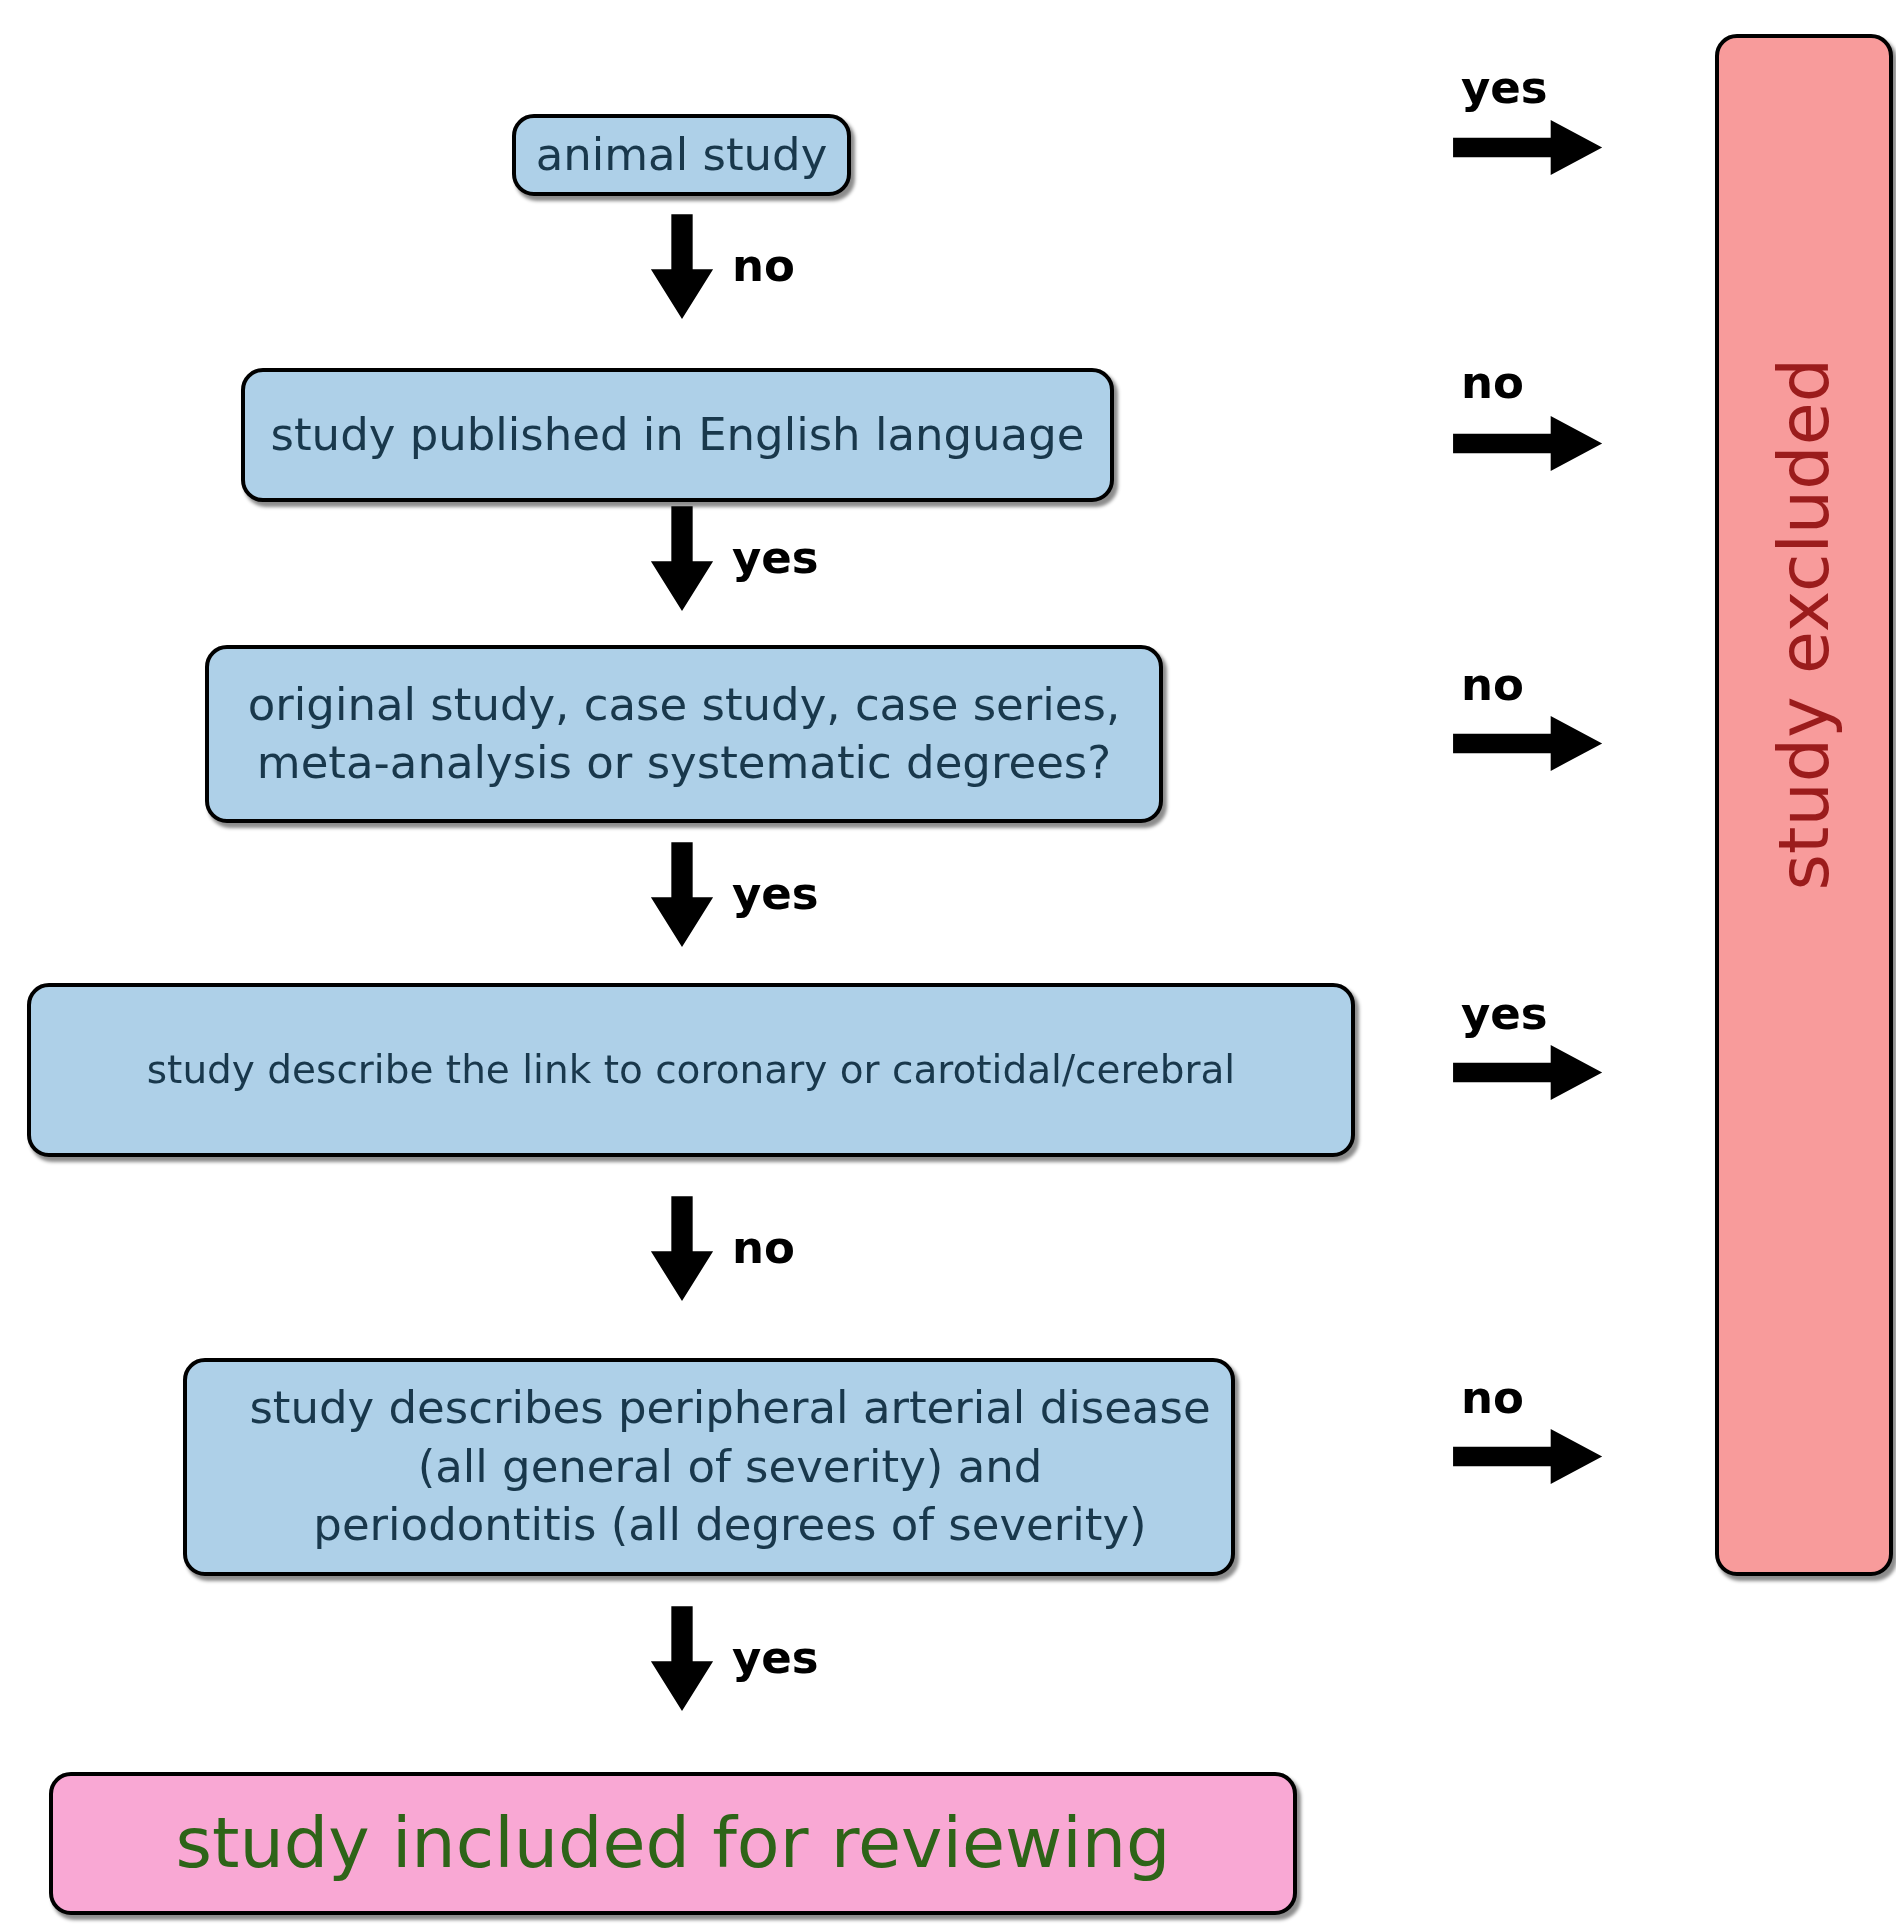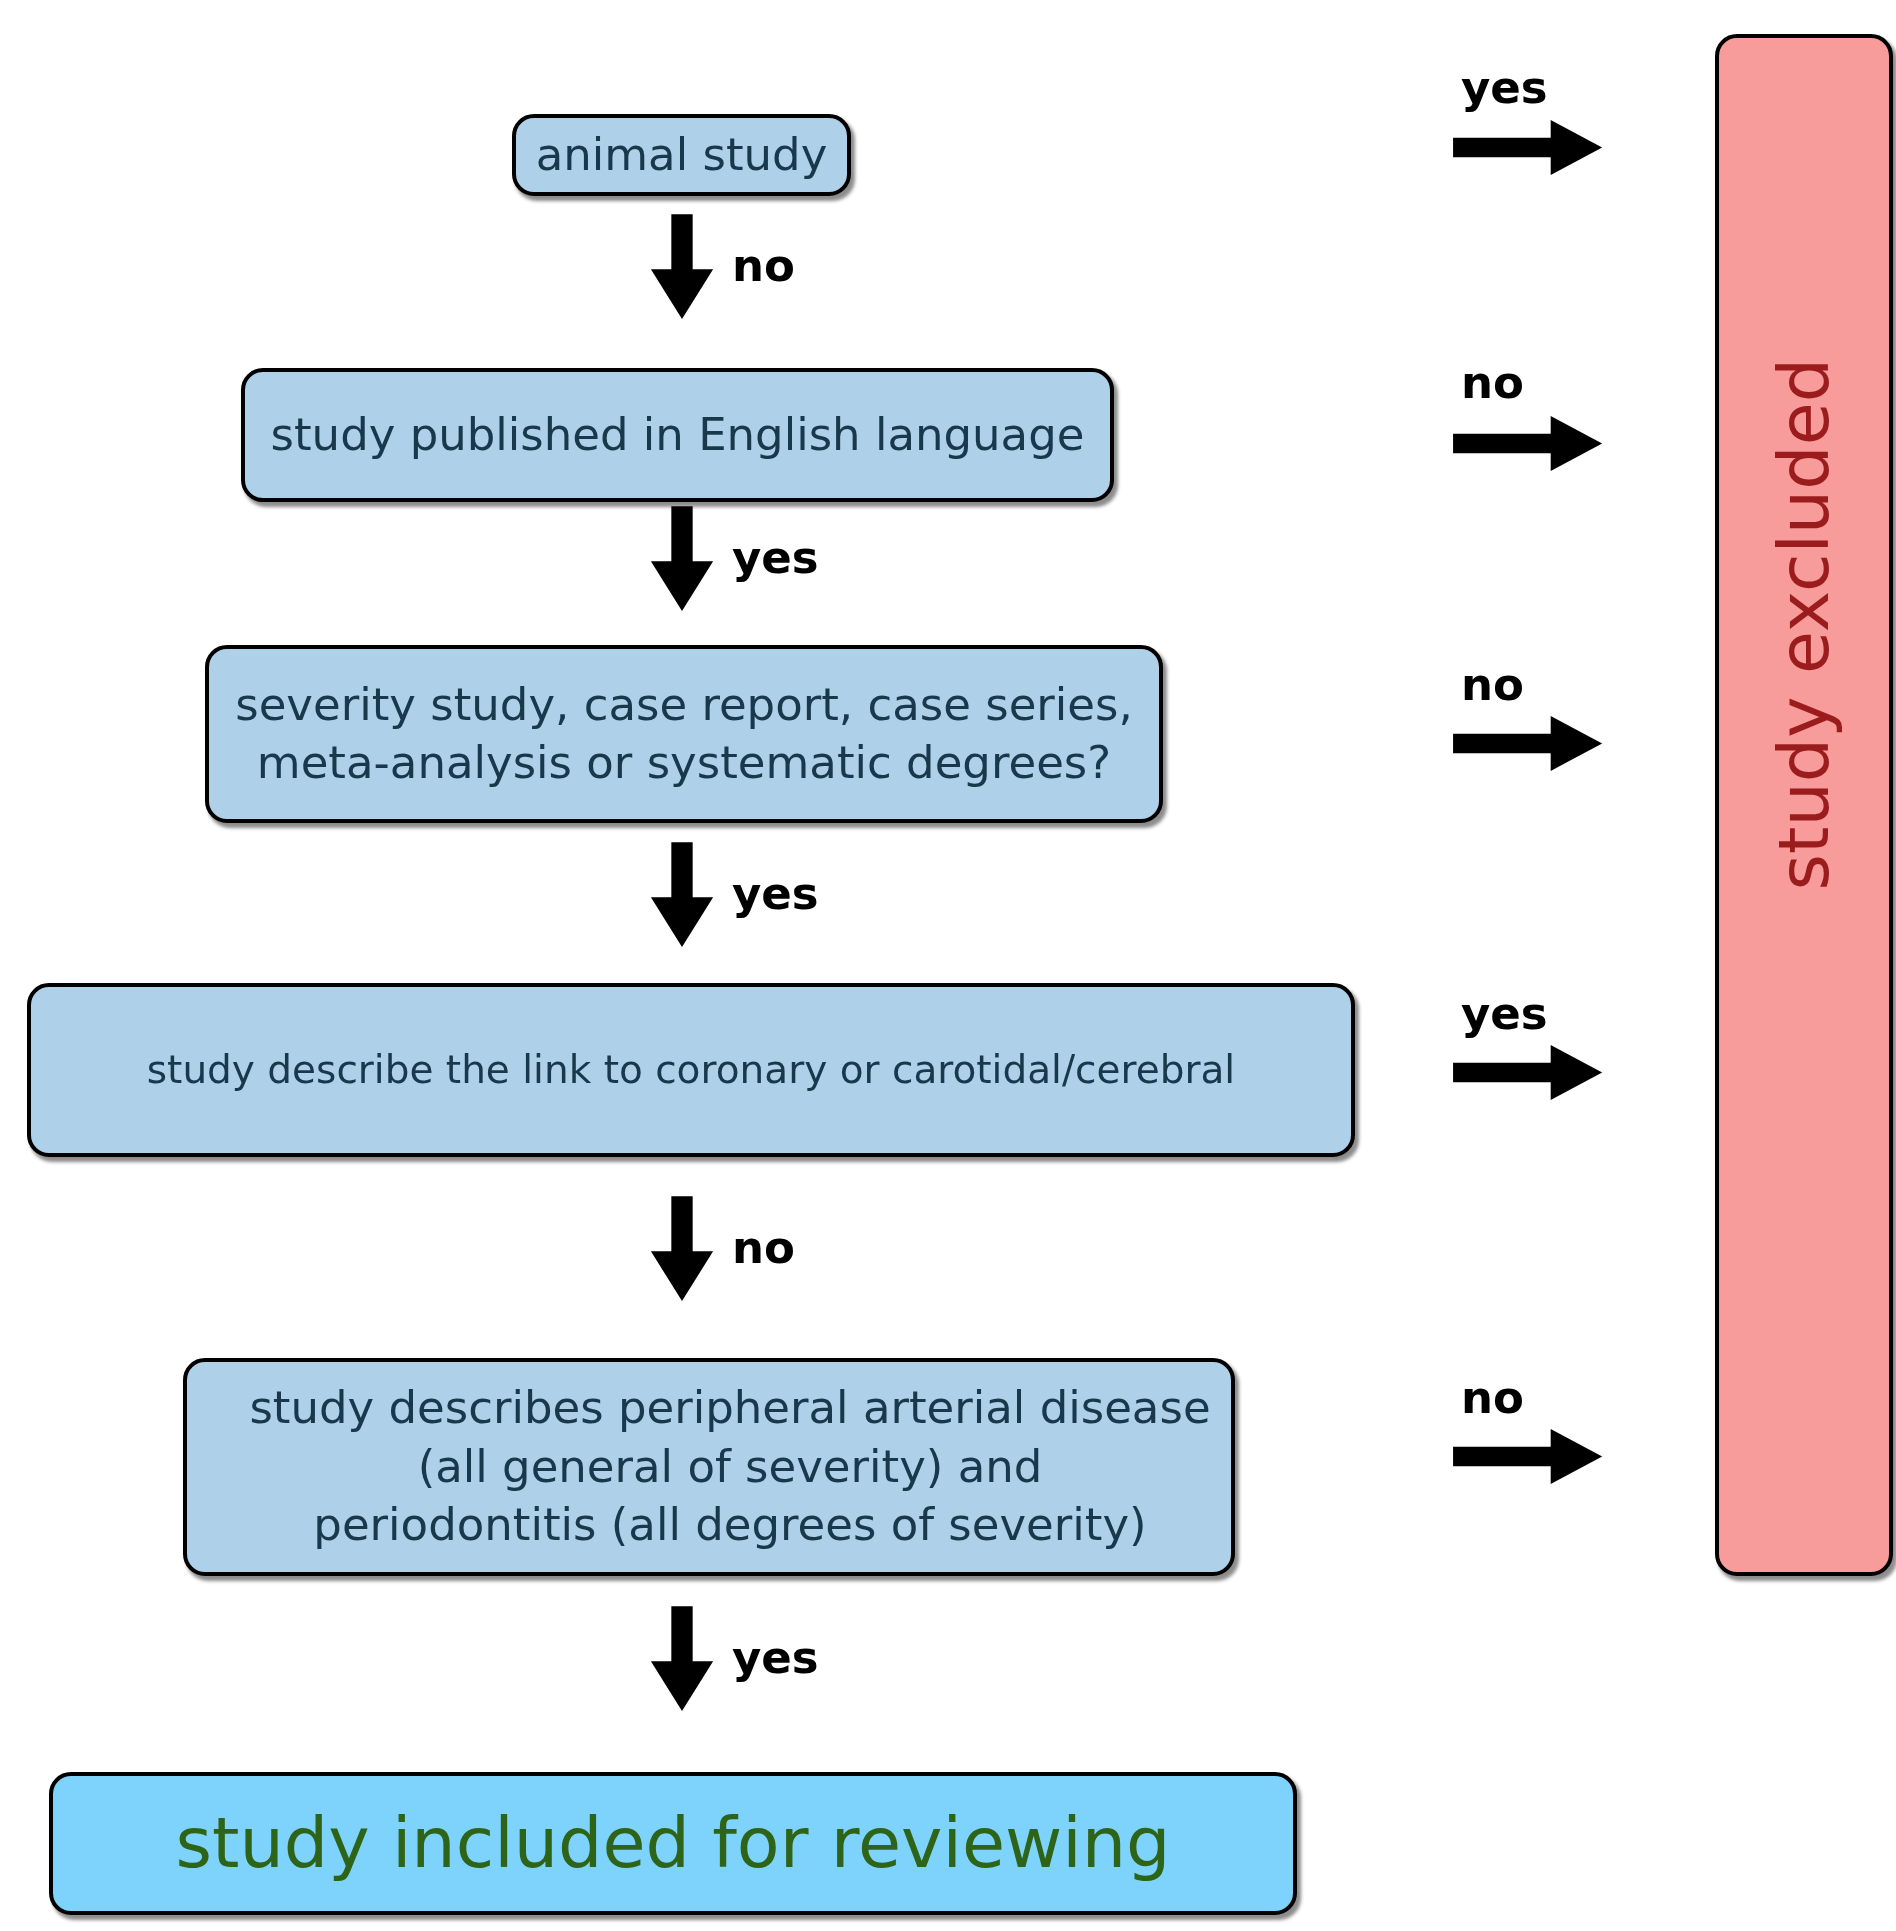--- a/index.html
+++ b/index.html
@@ -30,21 +30,21 @@
     box-shadow: 3.6px 4.5px 3.6px rgba(0,0,0,0.45);
     margin-top: 12px;
   }
   .node .txt { display: block; width: 100%; }
 
   .node.blue {
     background: #aed0e8;
     color: #19384c;
   }
   .node.green {
-    background: #7dd3fc;
+    background: #f9a8d4;
     color: #2e6418;
     justify-content: flex-end;
   }
   .node.red {
     background: #f89b9b;
     color: #9b1c1c;
   }
 
   
   #n-animal        { left: 512px;  top: 102px;  width: 339px;  height: 82px;  font-size: 45px; }
@@ -103,21 +103,21 @@
   <div class="node blue" id="n-animal">
     <span class="txt">animal study</span>
   </div>
 
   <div class="node blue" id="n-english">
     <span class="txt">study published in English language</span>
   </div>
 
   <div class="node blue" id="n-studytype">
     <span class="txt">
-      <span>severity study, case report, case series,</span><br>
+      <span>original study, case study, case series,</span><br>
       <span>meta-analysis or systematic degrees?</span>
     </span>
   </div>
 
   <div class="node blue" id="n-sclerosis">
     <span class="txt">
       <span>study describe the link to coronary or carotidal/cerebral</span><br>
     </span>
   </div>
 

